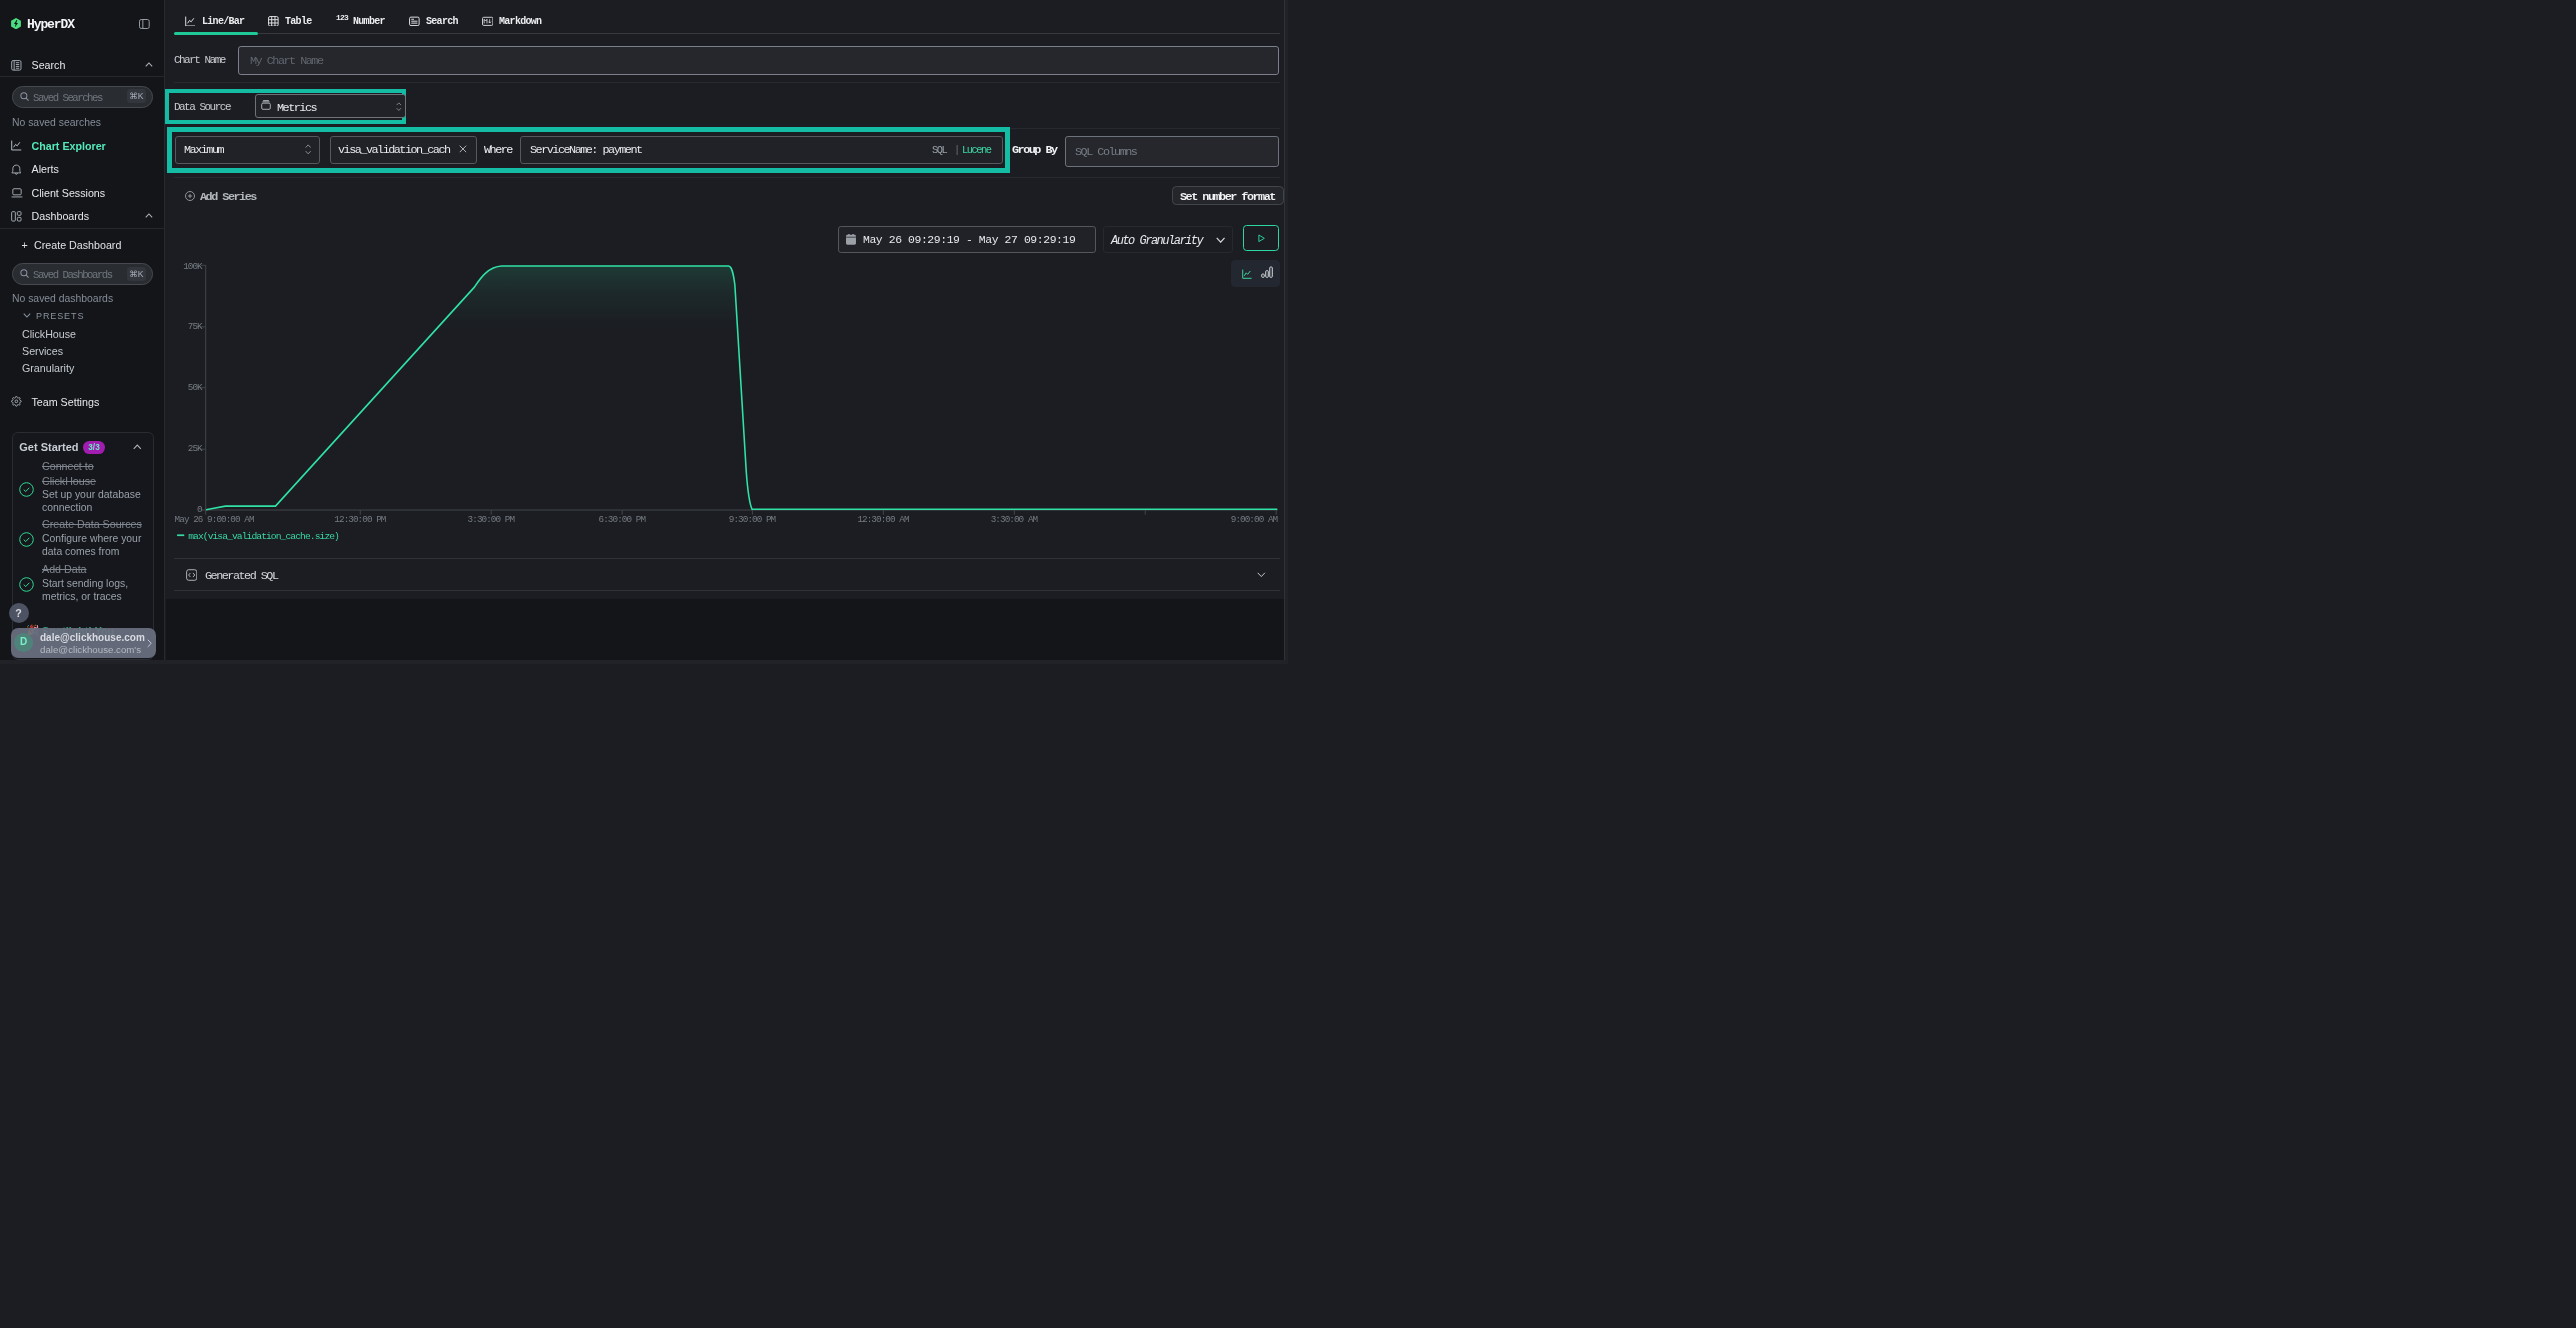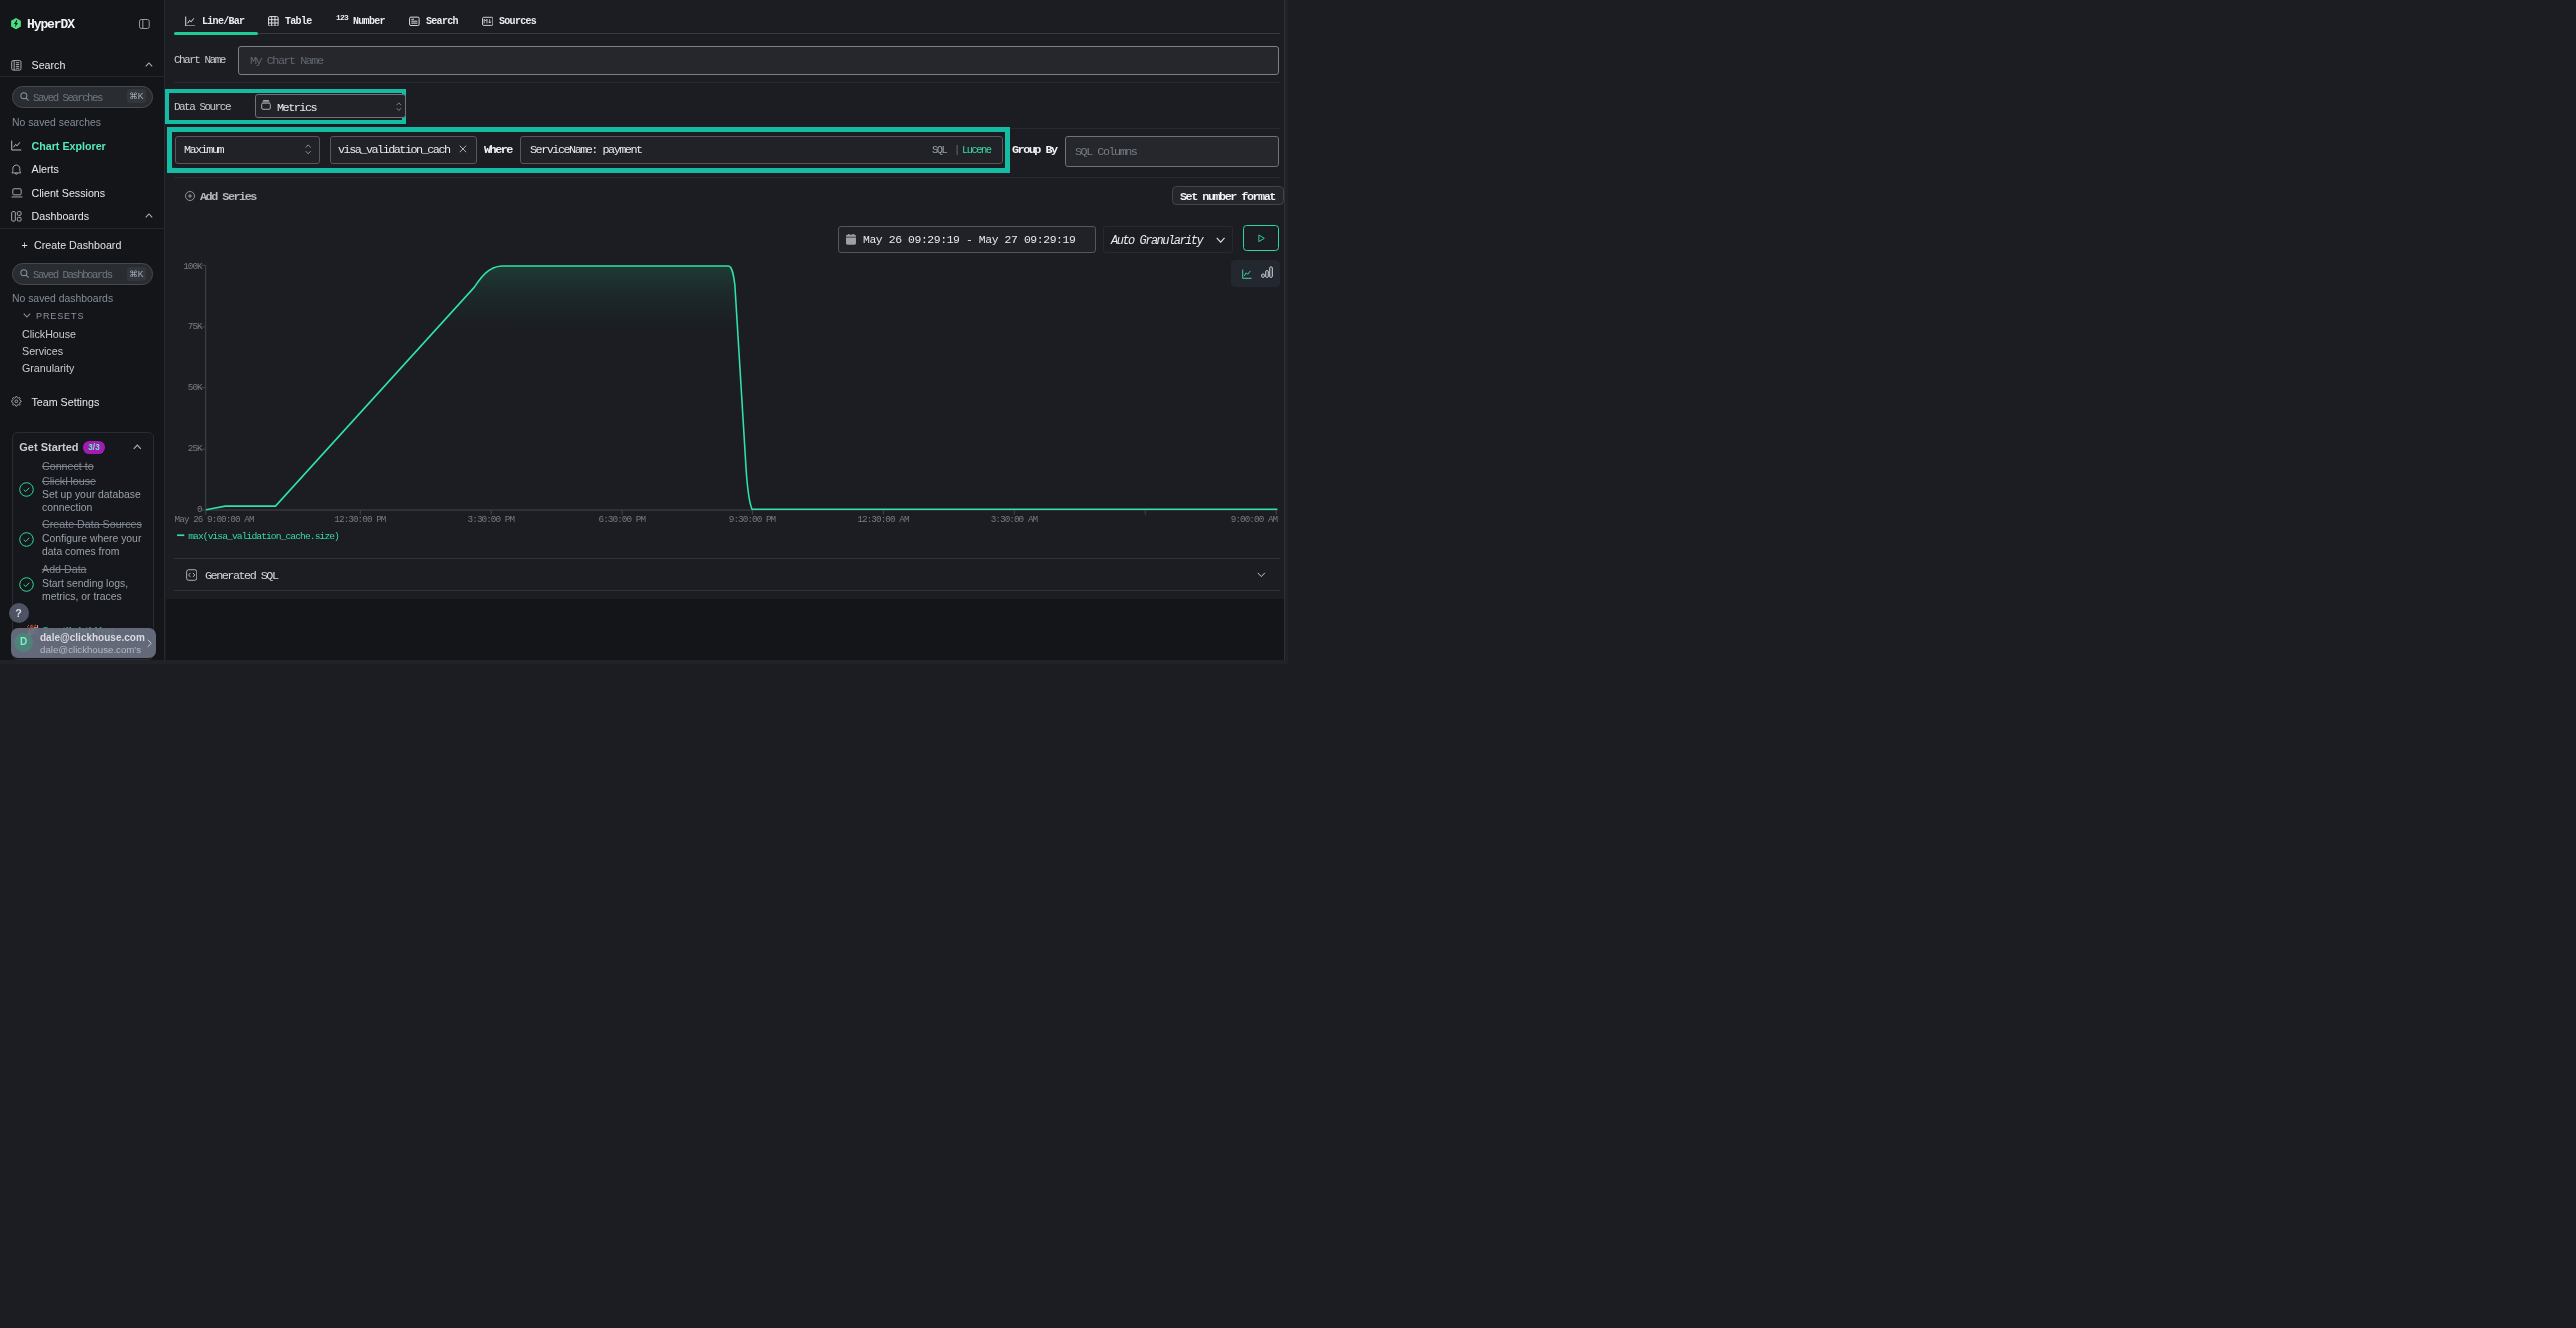--- a/index.html
+++ b/index.html
@@ -181,21 +181,21 @@
       <line x1="3.2" y1="4.6" x2="7" y2="4.6"></line>
         <line x1="3.2" y1="7.3" x2="11.8" y2="7.3"></line>
         <line x1="3.2" y1="10" x2="11.8" y2="10"></line>
     </svg>
     <div class="abs mono tabtxt" style="left:260px;">Search</div>
     <svg class="abs" style="left:316px;top:15.7px" width="11.4" height="10.7" viewBox="0 0 16 15" fill="none" stroke="#ECEEF0" stroke-width="1.2">
       <rect x="0.7" y="1.8" width="14.6" height="11.4" rx="1.8"></rect>
       <path d="M3 10.4 V4.6 L5 7 L7 4.6 V10.4" stroke-width="1.1"></path>
       <path d="M10.8 4.6 V9.6 M9 8 L10.8 9.9 L12.6 8" stroke-width="1.1"></path>
     </svg>
-    <div class="abs mono tabtxt" style="left:333px;">Sources</div>
+    <div class="abs mono tabtxt" style="left:333px;">Markdown</div>
 
     <div class="abs mono lbl" style="left:7.9px;top:54px;">Chart Name</div>
     <div class="abs inp" style="left:72px;top:46px;width:1041px;height:29px;border-color:#7B808C;"></div>
     <div class="abs mono" style="left:84px;top:54px;font-size:11.8px;color:#61666F;">My Chart Name</div>
     <div class="abs" style="left:7.9px;top:82px;width:1106px;height:0.7px;background:#26292F;"></div>
 
     <div class="abs" style="left:-0.7px;top:89px;width:241px;height:35px;border:4.3px solid #13BCA3;"></div>
     <div class="abs mono lbl" style="left:7.9px;top:101px;">Data Source</div>
     <div class="abs sel" style="left:89px;top:94px;width:151px;height:23.6px;border-color:#6E727A;"></div>
     <svg class="abs" style="left:95px;top:100px" width="10" height="10" viewBox="0 0 14 14" fill="none" stroke="#BFC4CA" stroke-width="1.2">
@@ -215,21 +215,21 @@
     <div class="abs mono" style="left:18px;top:143px;font-size:11.8px;color:#E8EAED;">Maximum</div>
     <svg class="abs" style="left:139px;top:144px" width="6.4" height="10.7" viewBox="0 0 9 15" fill="none" stroke="#9BA1A9" stroke-width="1.2">
       <path d="M1 5 L4.5 1.2 L8 5"></path>
         <path d="M1 10 L4.5 13.8 L8 10"></path>
     </svg>
     <div class="abs sel" style="left:164px;top:136px;width:147px;height:28px;"></div>
     <div class="abs mono" style="left:172px;top:143px;font-size:11.8px;color:#E8EAED;">visa_validation_cach</div>
     <svg class="abs" style="left:293px;top:145px" width="7.9" height="7.9" viewBox="0 0 11 11" fill="none" stroke="#C6CBD1" stroke-width="1.2">
       <path d="M1 1 L10 10 M10 1 L1 10"></path>
     </svg>
-    <div class="abs mono" style="left:318px;top:143px;font-size:11.8px;font-weight:bold;color:#F0F2F4;">Where</div>
+    <div class="abs mono" style="left:318px;top:143px;font-size:11.8px;font-weight:normal;color:#F0F2F4;">Where</div>
     <div class="abs sel" style="left:354px;top:136px;width:483px;height:28px;"></div>
     <div class="abs mono" style="left:364px;top:143px;font-size:11.8px;color:#E8EAED;">ServiceName: payment</div>
     <div class="abs mono" style="left:766px;top:144px;font-size:10.4px;color:#9BA1A9;">SQL</div>
     <div class="abs mono" style="left:788px;top:144px;font-size:10.4px;color:#6A7077;">|</div>
     <div class="abs mono" style="left:796px;top:144px;font-size:10.4px;color:#3DD9A4;">Lucene</div>
     <div class="abs mono" style="left:846px;top:143px;font-size:11.8px;font-weight:bold;color:#F0F2F4;">Group By</div>
     <div class="abs inp" style="left:899px;top:136px;width:214px;height:31px;"></div>
     <div class="abs mono" style="left:909px;top:145px;font-size:11.8px;color:#767C85;">SQL Columns</div>
     <div class="abs" style="left:7.9px;top:177px;width:1106px;height:0.7px;background:#26292F;"></div>
 

